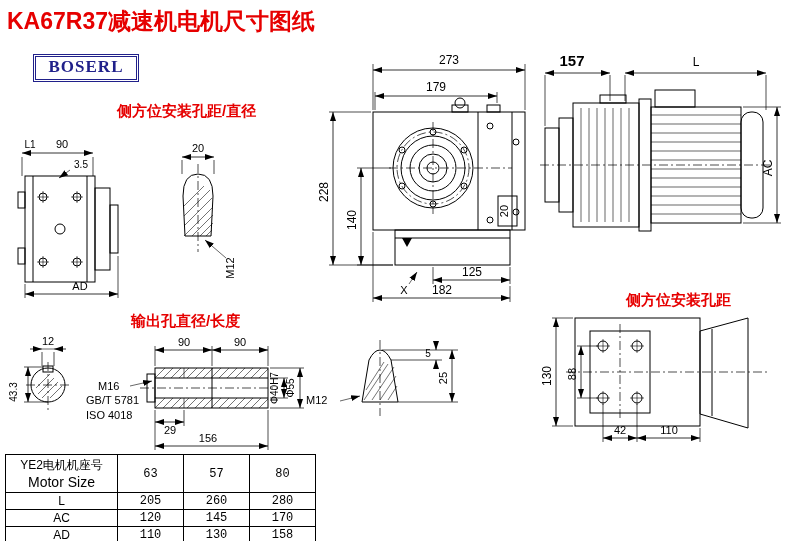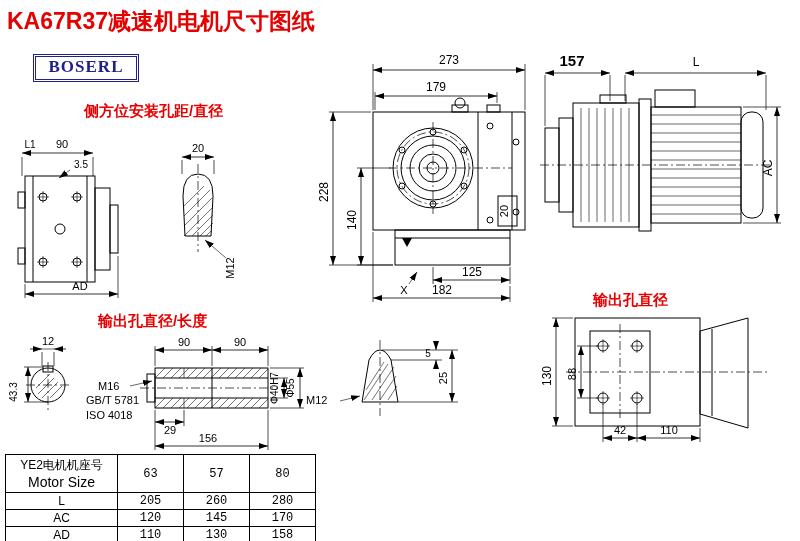--- a/index.html
+++ b/index.html
@@ -2,21 +2,21 @@
 <html><head>
 <meta charset="utf-8">
 <style>
   * { margin:0; padding:0; box-sizing:border-box; }
   html,body { width:800px; height:541px; background:#fff; font-family:"Liberation Sans",sans-serif; }
   .page { position:relative; width:800px; height:541px; overflow:hidden; background:#fff; }
   .title { position:absolute; left:7px; top:6px; font-size:23px; font-weight:bold; color:#e60000; white-space:nowrap;text-align:right; }
   .logo { position:absolute; left:33px; top:54px; width:106px; height:28px; border:3px double #20208a;
           display:flex; justify-content:center; color:#20208a;
           font-family:"Liberation Serif", serif; font-weight:bold; font-size:17px; letter-spacing:1px; background:#fff; }
-  .red-label { position:absolute; color:#e60000; font-weight:bold; font-size:15px; white-space:nowrap; }
+  .red-label { position:absolute; color:#e60000; font-weight:bold; font-size:15px; white-space:nowrap;margin-left:33px; }
   svg.canvas { position:absolute; left:0; top:0; }
   .thin   { stroke:#000; stroke-width:1; fill:none; }
   .ext    { stroke:#000; stroke-width:0.7; fill:none; }
   .hair   { stroke:#000; stroke-width:0.6; fill:none; }
   .dim    { stroke:#000; stroke-width:0.8; fill:none; }
   .hatch  { stroke:#000; stroke-width:0.55; fill:none; }
   .center { stroke:#000; stroke-width:0.7; fill:none; stroke-dasharray:9 3 2 3; }
   svg text { font-family:"Liberation Sans",sans-serif; font-size:11px; fill:#000; text-anchor:middle; }
   svg text.small { font-size:10px; }
   svg text.t12 { font-size:12px; }
@@ -35,21 +35,21 @@
 
 <div class="page">
 
   <div class="title">KA67R37减速机电机尺寸图纸</div>
   <div class="logo">
     <span>BOSERL</span>
   </div>
 
   <div class="red-label" style="left:84px;top:102px">侧方位安装孔距/直径</div>
   <div class="red-label" style="left:98px;top:312px">输出孔直径/长度</div>
-  <div class="red-label" style="left:593px;top:291px">输出孔直径</div>
+  <div class="red-label" style="left:593px;top:291px">侧方位安装孔距</div>
 
   <svg class="canvas" width="800" height="541" viewBox="0 0 800 541">
     <defs>
       <marker id="arr" markerWidth="10" markerHeight="8" refX="9" refY="4" orient="auto-start-reverse" markerUnits="userSpaceOnUse">
         <path d="M0,1 L9,4 L0,7 Z" fill="#000"></path>
       </marker>
     </defs>
 
     <g>
       <line class="ext" x1="22" y1="157" x2="22" y2="176"></line>

